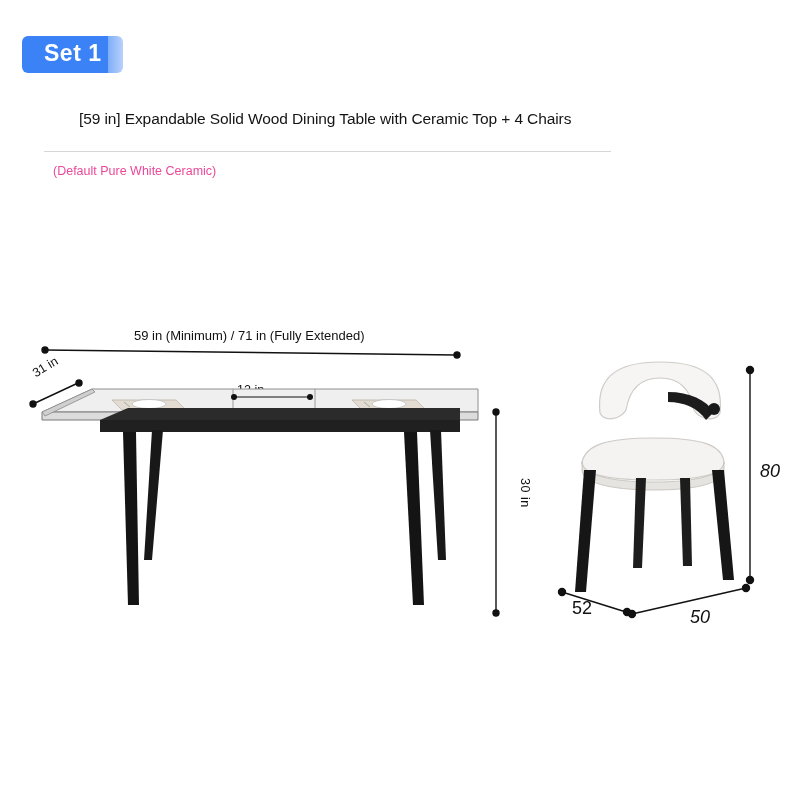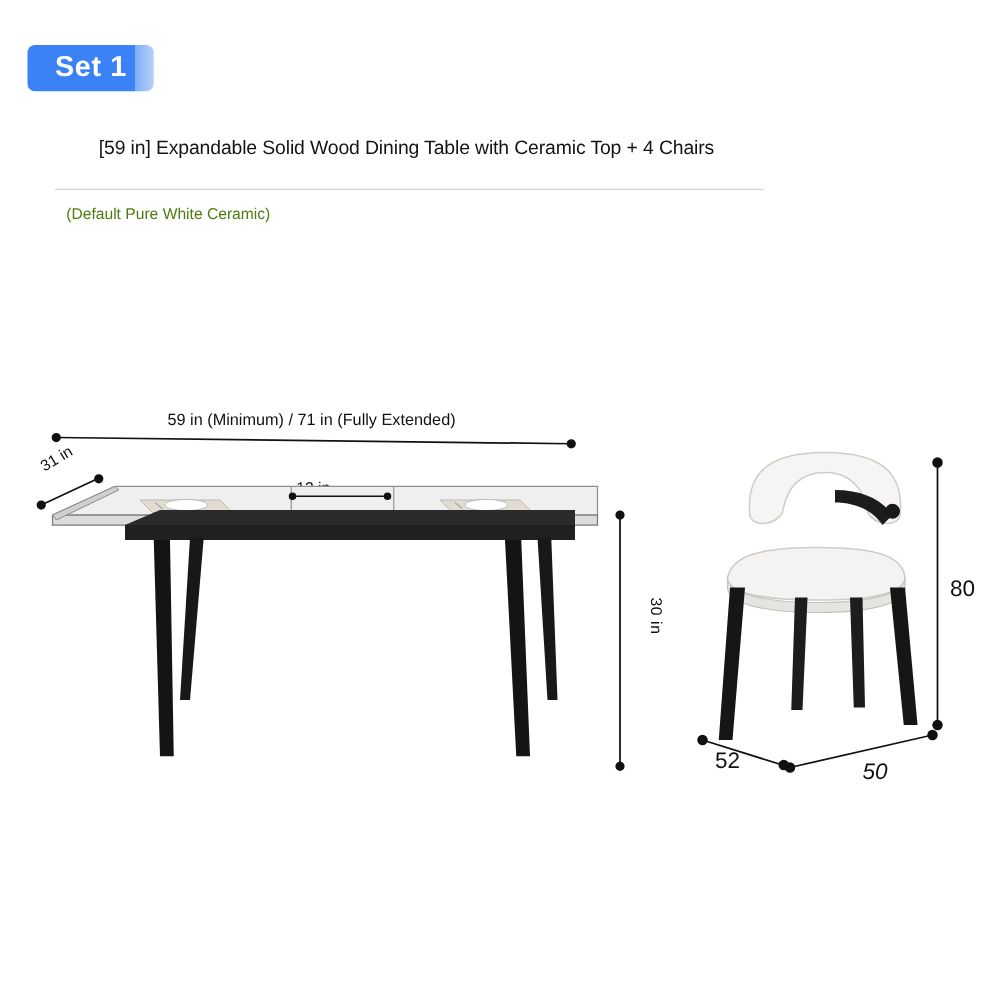--- a/index.html
+++ b/index.html
@@ -58,21 +58,21 @@
     width: 567px;
     height: 1px;
     background: #d6d6d6;
   }
 
   .subtitle {
     position: absolute;
     left: 53px;
     top: 163px;
     font-size: 12.5px;
-    color: #4d7c0f;
+    color: #ec4899;
     line-height: 1.35;
     width: 180px;
   }
 
   
   .dim-label {
     position: absolute;
     font-size: 12.5px;
     color: #111111;
     white-space: nowrap;
@@ -99,20 +99,21 @@
     top: 478px;
     writing-mode: vertical-rl;
     text-orientation: mixed;
     font-size: 12.5px;
     letter-spacing: 0.5px;
   }
   .dim-chair-h {
     left: 760px;
     top: 461px;
     font-size: 18px;
+    font-style: italic;
   }
   .dim-chair-d {
     left: 572px;
     top: 598px;
     font-size: 18px;
   }
   .dim-chair-w {
     left: 690px;
     top: 607px;
     font-size: 18px;

